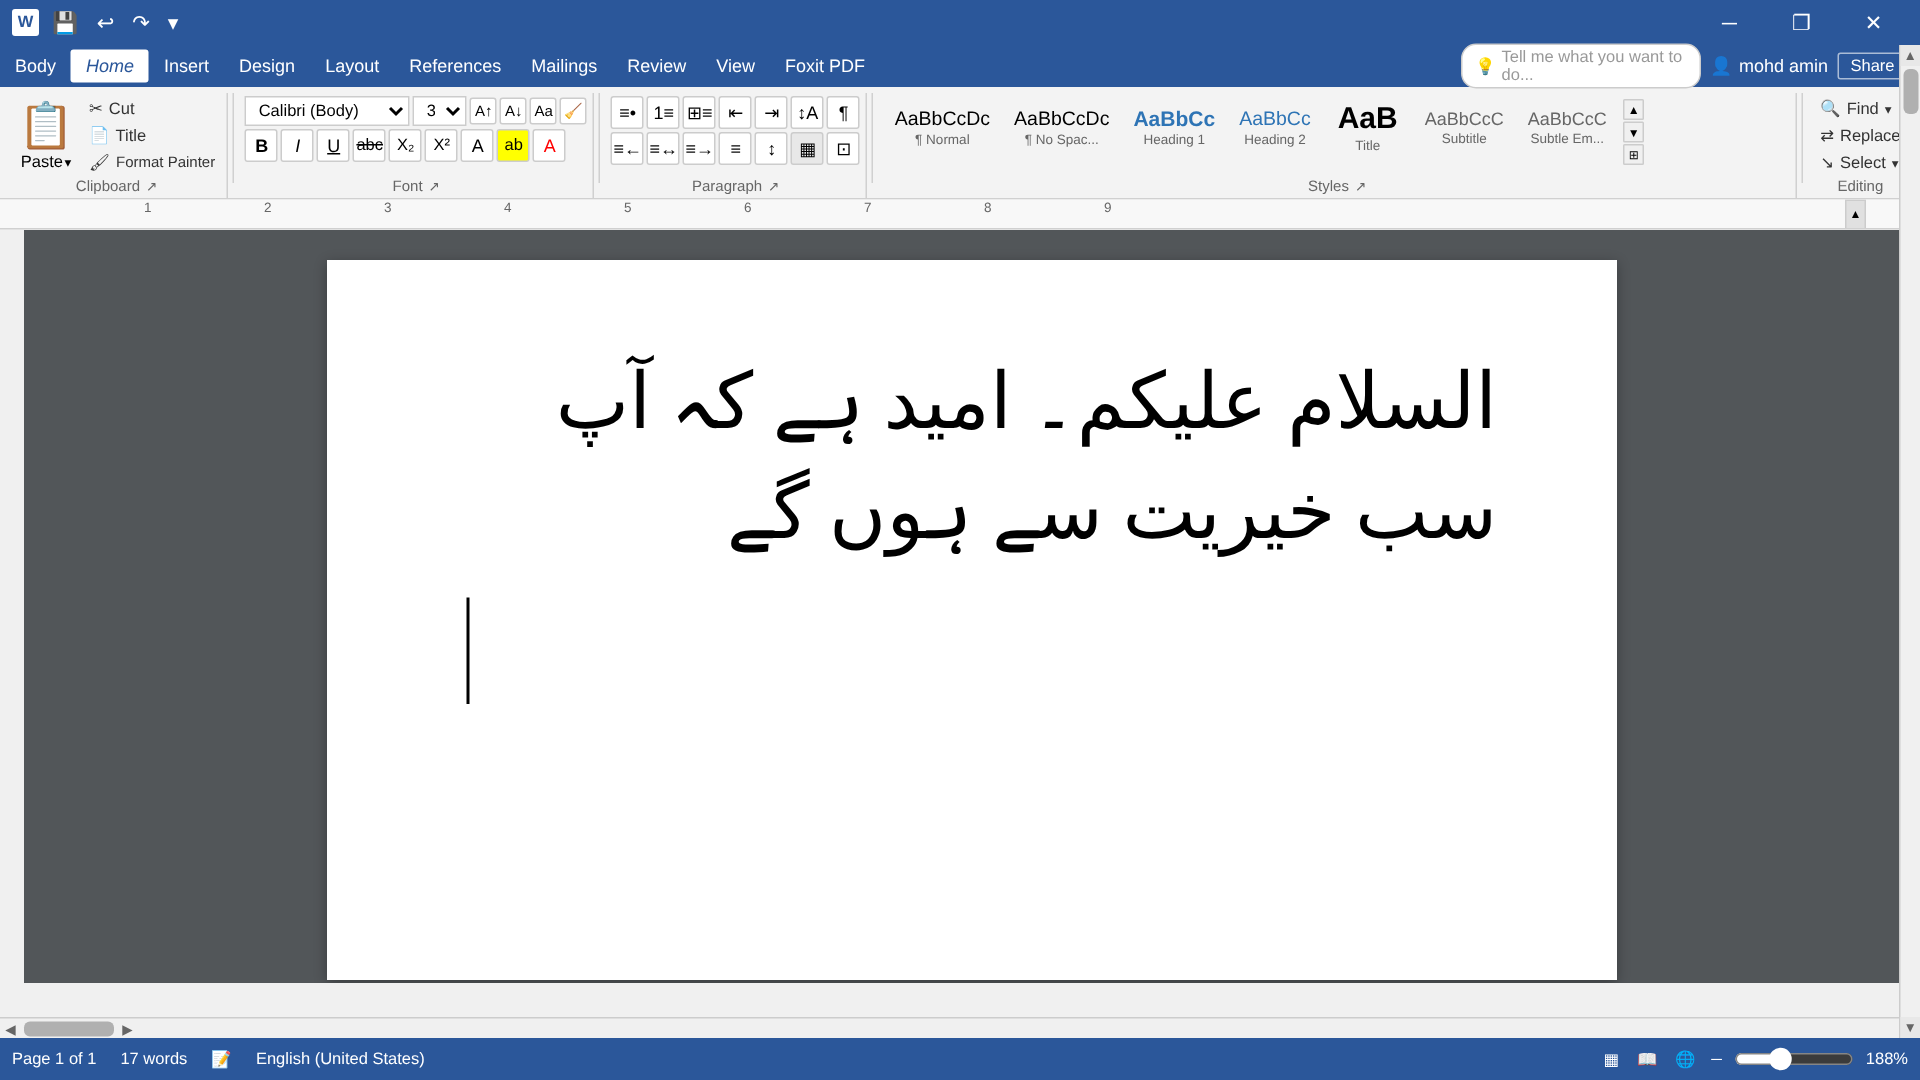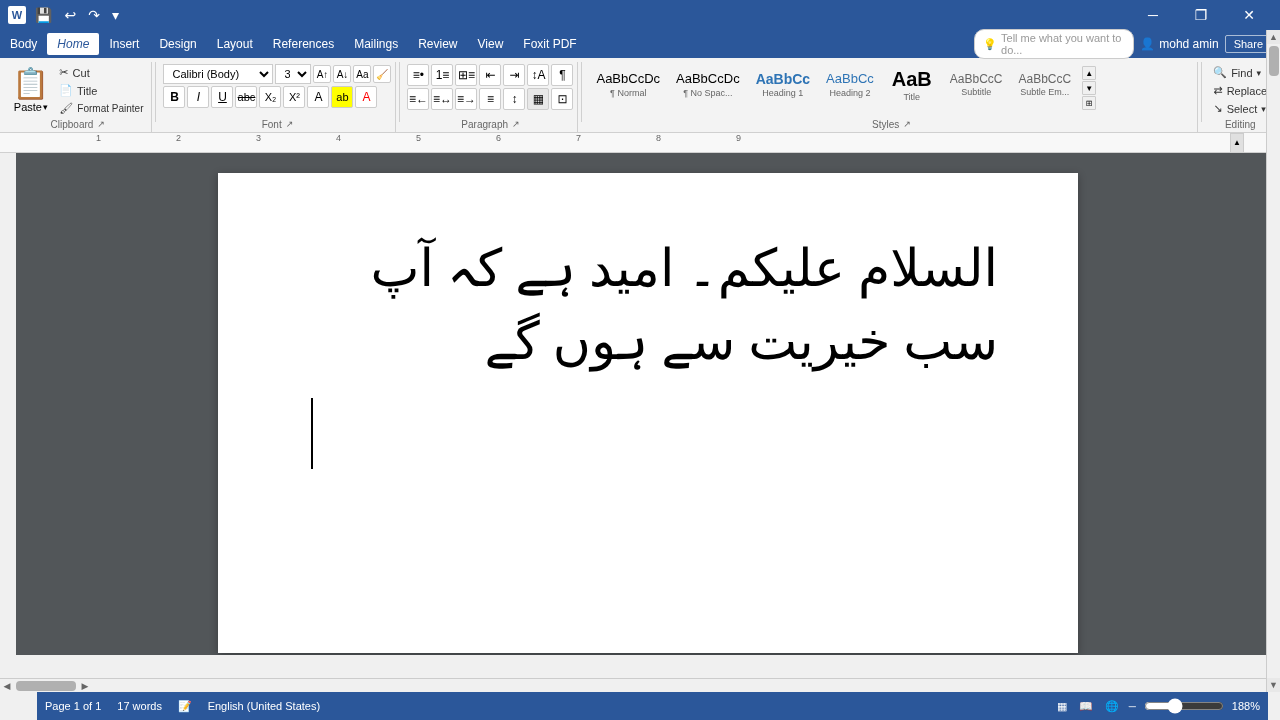--- a/index.html
+++ b/index.html
@@ -258,22 +258,21 @@
       height: 28px;
       display: flex;
       align-items: center;
       padding: 0 8px;
       gap: 16px;
       color: white;
       font-size: 11px;
       position: absolute;
       bottom: 0;
       left: 0;
-      right: 12px;
-      margin-left: 37px;
+      right: 0;
     }
     .status-right {
       margin-left: auto;
       display: flex;
       align-items: center;
       gap: 8px;
     }
     .zoom-slider {
       width: 80px;
       accent-color: white;

